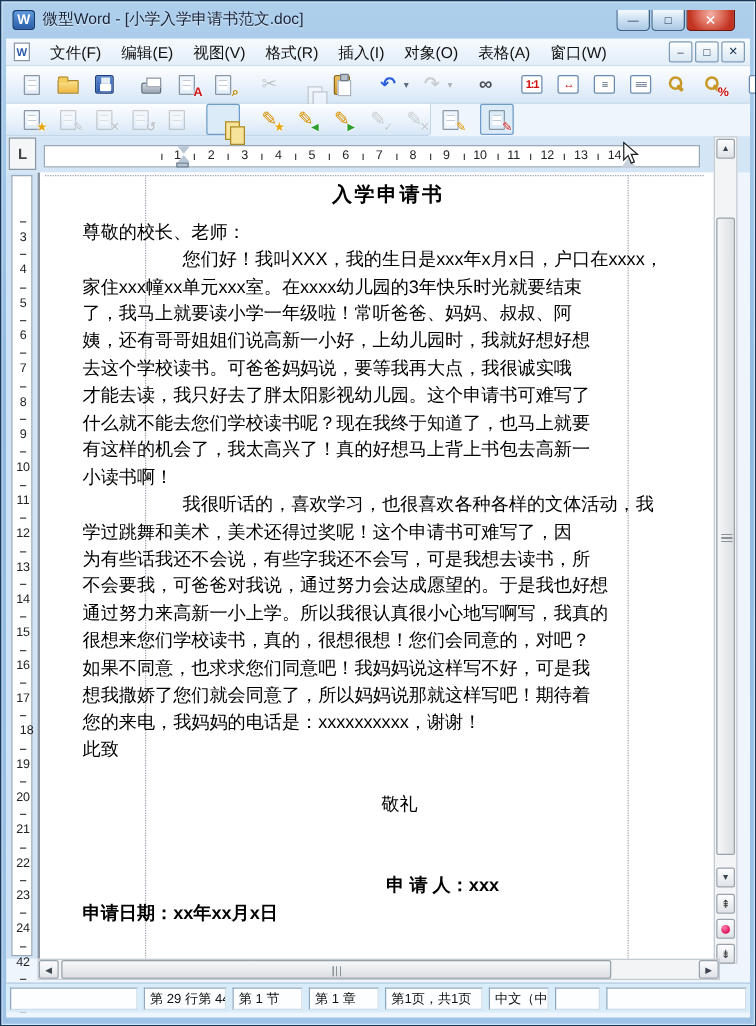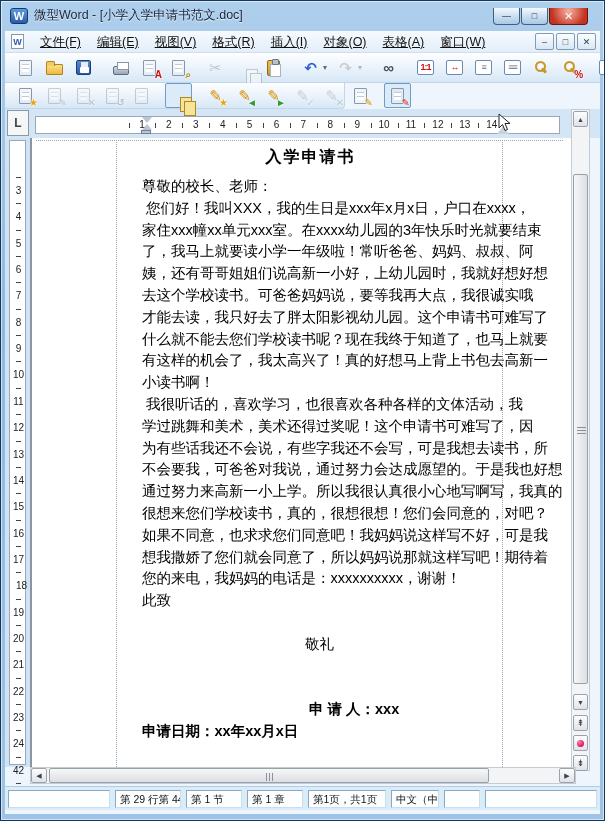--- a/index.html
+++ b/index.html
@@ -20,21 +20,21 @@
   .win-btns{position:absolute;right:16px;top:7px;display:flex;}
   .wbtn{height:17px;border:1px solid #41607f;border-top:none;border-radius:0 0 4px 4px;display:flex;align-items:center;justify-content:center;
     font-size:9px;color:#1d3048;background:linear-gradient(#f4fafe,#cfe2f3 45%,#aac8e4);margin-left:1px;}
   .wbtn.min{width:27px;} .wbtn.max{width:27px;}
   .wbtn.close{width:39px;background:radial-gradient(circle at 50% 20%,#f3b0a6,#dd6f5d 40%,#c23321 75%);color:#fff;font-size:11px;font-weight:bold;border-color:#6e1408;}
   
   .client{position:absolute;left:4px;top:30px;width:595px;height:783px;background:#eef5fc;}
   
   .menubar{position:absolute;left:0;top:0;width:595px;height:22px;background:linear-gradient(#f5fafe,#e3eef9);display:flex;align-items:center;padding-left:6px;border-bottom:1px solid #cdddeb;}
   .doc-mini{width:13px;height:15px;background:#fff;border:1px solid #8a97a6;margin-right:8px;position:relative;font-size:9px;color:#2a5ca8;font-weight:bold;text-align:center;line-height:14px;}
-  .menu-item{font-size:12.5px;color:#111;padding:2px 8px;white-space:nowrap;text-decoration:underline;}
+  .menu-item{font-size:12.5px;color:#111;padding:2px 8px;white-space:nowrap;}
   .mdi-btns{position:absolute;right:4px;top:2px;display:flex;}
   .mbtn{width:19px;height:17px;border:1px solid #7e9cb8;background:linear-gradient(#fdfefe,#d9e7f3);font-size:9px;color:#23405c;display:flex;align-items:center;justify-content:center;margin-left:2px;border-radius:2px;}
   
   .toolbar{position:absolute;left:0;width:595px;display:flex;align-items:center;padding-left:6px;
     background:linear-gradient(#fdfeff,#e9f2fb 55%,#d7e7f6);border-bottom:1px solid #c2d6e8;}
   .toolbar.row1{top:22px;height:30px;}
   .toolbar.row2{top:52px;height:26px;width:340px;border-right:1px solid #c2d6e8;border-radius:0 0 4px 0;}
   .tbtn{display:flex;align-items:center;padding:1px 2px;border:1px solid transparent;border-radius:2px;margin:0 1px;}
   .tbtn.dis{opacity:.45;filter:grayscale(1);}
   .tbtn.pressed{background:#dcebf8;border-color:#6f9cc9;}
@@ -80,21 +80,21 @@
   .v-band{position:absolute;left:4px;top:2px;width:17px;bottom:2px;background:#fff;border:1px solid #98a8b8;}
   .v-num{position:absolute;left:0;width:17px;text-align:center;font-size:10px;color:#222;transform:translateY(-50%);}
   .v-dash{position:absolute;left:6px;width:5px;height:1px;background:#444;}
   
   .page{position:absolute;left:25px;top:107px;width:541px;height:629px;background:#fff;border-left:2px solid #8a95a1;overflow:hidden;}
   .guide-top{position:absolute;left:4px;right:8px;top:2px;border-top:1px dotted #9aa4ae;}
   .guide-left{position:absolute;left:84px;top:2px;bottom:0;border-left:1px dotted #9aa4ae;}
   .guide-right{position:absolute;left:470px;top:2px;bottom:0;border-left:1px dotted #9aa4ae;}
   .doc{position:absolute;left:0;top:5px;width:100%;color:#000;}
   .doc-title{padding-left:85px;width:472px;text-align:center;font-size:16px;font-weight:bold;height:33px;line-height:28px;letter-spacing:2px;}
-  .doc-line{height:21.8px;line-height:21.8px;font-size:14.5px;padding-left:110px;white-space:nowrap;}
+  .doc-line{height:21.8px;line-height:21.8px;font-size:14.5px;padding-left:34px;white-space:nowrap;}
   .doc-line.indent{padding-left:114px;}
   .doc-line.salute{padding-left:273px;}
   .doc-line.signer{padding-left:277px;font-weight:bold;}
   .doc-line.sign-date{font-weight:bold;}
   
   .v-scroll{position:absolute;left:566px;top:78px;width:19px;height:662px;background:#f2f4f6;border:1px solid #c4cbd2;}
   .sbtn{position:absolute;left:1px;width:15px;height:16px;background:linear-gradient(#fdfdfe,#dfe3e8);border:1px solid #9aa3ad;border-radius:2px;
     display:flex;align-items:center;justify-content:center;font-size:7px;color:#3c4450;}
   .v-thumb{position:absolute;left:1px;top:64px;width:15px;height:510px;background:linear-gradient(90deg,#f6f7f8,#dcdfe3);border:1px solid #98a0a8;border-radius:2px;}
   .v-grip{position:absolute;left:3px;top:252px;width:9px;height:7px;background:repeating-linear-gradient(#8a929a 0 1px,transparent 1px 3px);}

